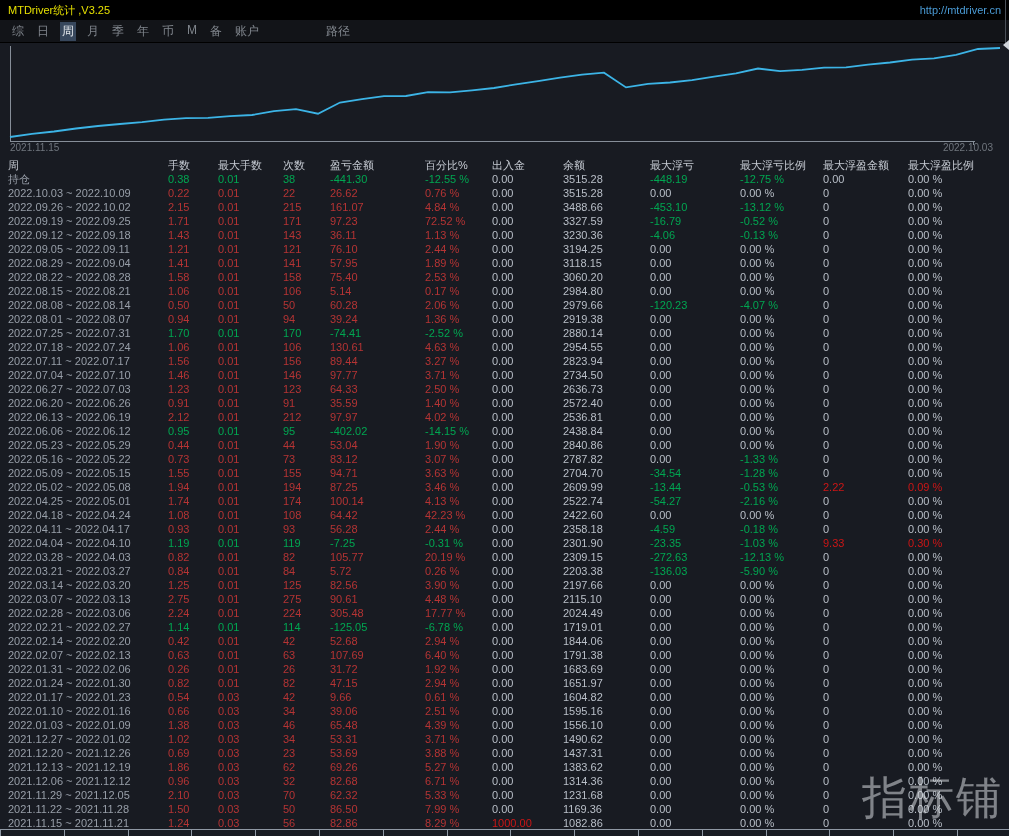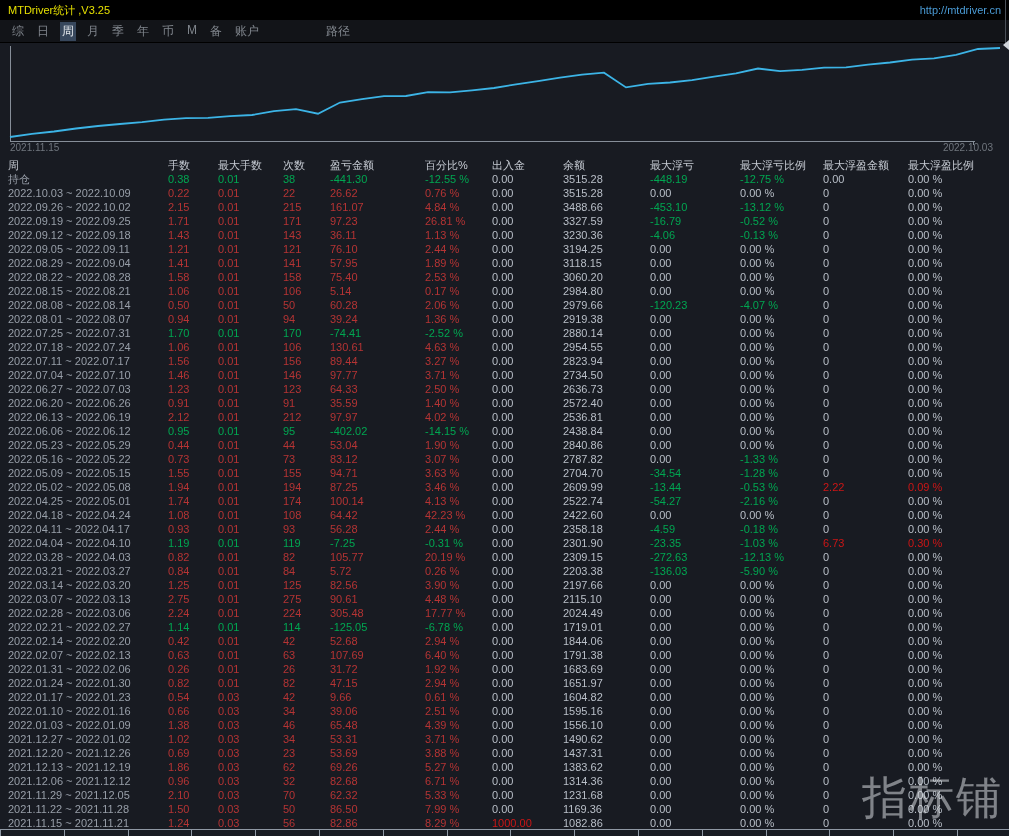--- a/index.html
+++ b/index.html
@@ -163,21 +163,21 @@
         <span class="cell c-green">-13.12 %</span>
         <span class="cell c-gray">0</span>
         <span class="cell c-gray">0.00 %</span>
       </div>
       <div class="trow">
         <span class="cell c-dim">2022.09.19 ~ 2022.09.25</span>
         <span class="cell c-red">1.71</span>
         <span class="cell c-red">0.01</span>
         <span class="cell c-red">171</span>
         <span class="cell c-red">97.23</span>
-        <span class="cell c-red">26.81 %</span>
+        <span class="cell c-red">72.52 %</span>
         <span class="cell c-gray">0.00</span>
         <span class="cell c-gray">3327.59</span>
         <span class="cell c-green">-16.79</span>
         <span class="cell c-green">-0.52 %</span>
         <span class="cell c-gray">0</span>
         <span class="cell c-gray">0.00 %</span>
       </div>
       <div class="trow">
         <span class="cell c-dim">2022.09.12 ~ 2022.09.18</span>
         <span class="cell c-red">1.43</span>
@@ -490,21 +490,21 @@
         <span class="cell c-dim">2022.04.04 ~ 2022.04.10</span>
         <span class="cell c-green">1.19</span>
         <span class="cell c-green">0.01</span>
         <span class="cell c-green">119</span>
         <span class="cell c-green">-7.25</span>
         <span class="cell c-green">-0.31 %</span>
         <span class="cell c-gray">0.00</span>
         <span class="cell c-gray">2301.90</span>
         <span class="cell c-green">-23.35</span>
         <span class="cell c-green">-1.03 %</span>
-        <span class="cell c-bred">6.73</span>
+        <span class="cell c-bred">9.33</span>
         <span class="cell c-bred">0.30 %</span>
       </div>
       <div class="trow">
         <span class="cell c-dim">2022.03.28 ~ 2022.04.03</span>
         <span class="cell c-red">0.82</span>
         <span class="cell c-red">0.01</span>
         <span class="cell c-red">82</span>
         <span class="cell c-red">105.77</span>
         <span class="cell c-red">20.19 %</span>
         <span class="cell c-gray">0.00</span>

